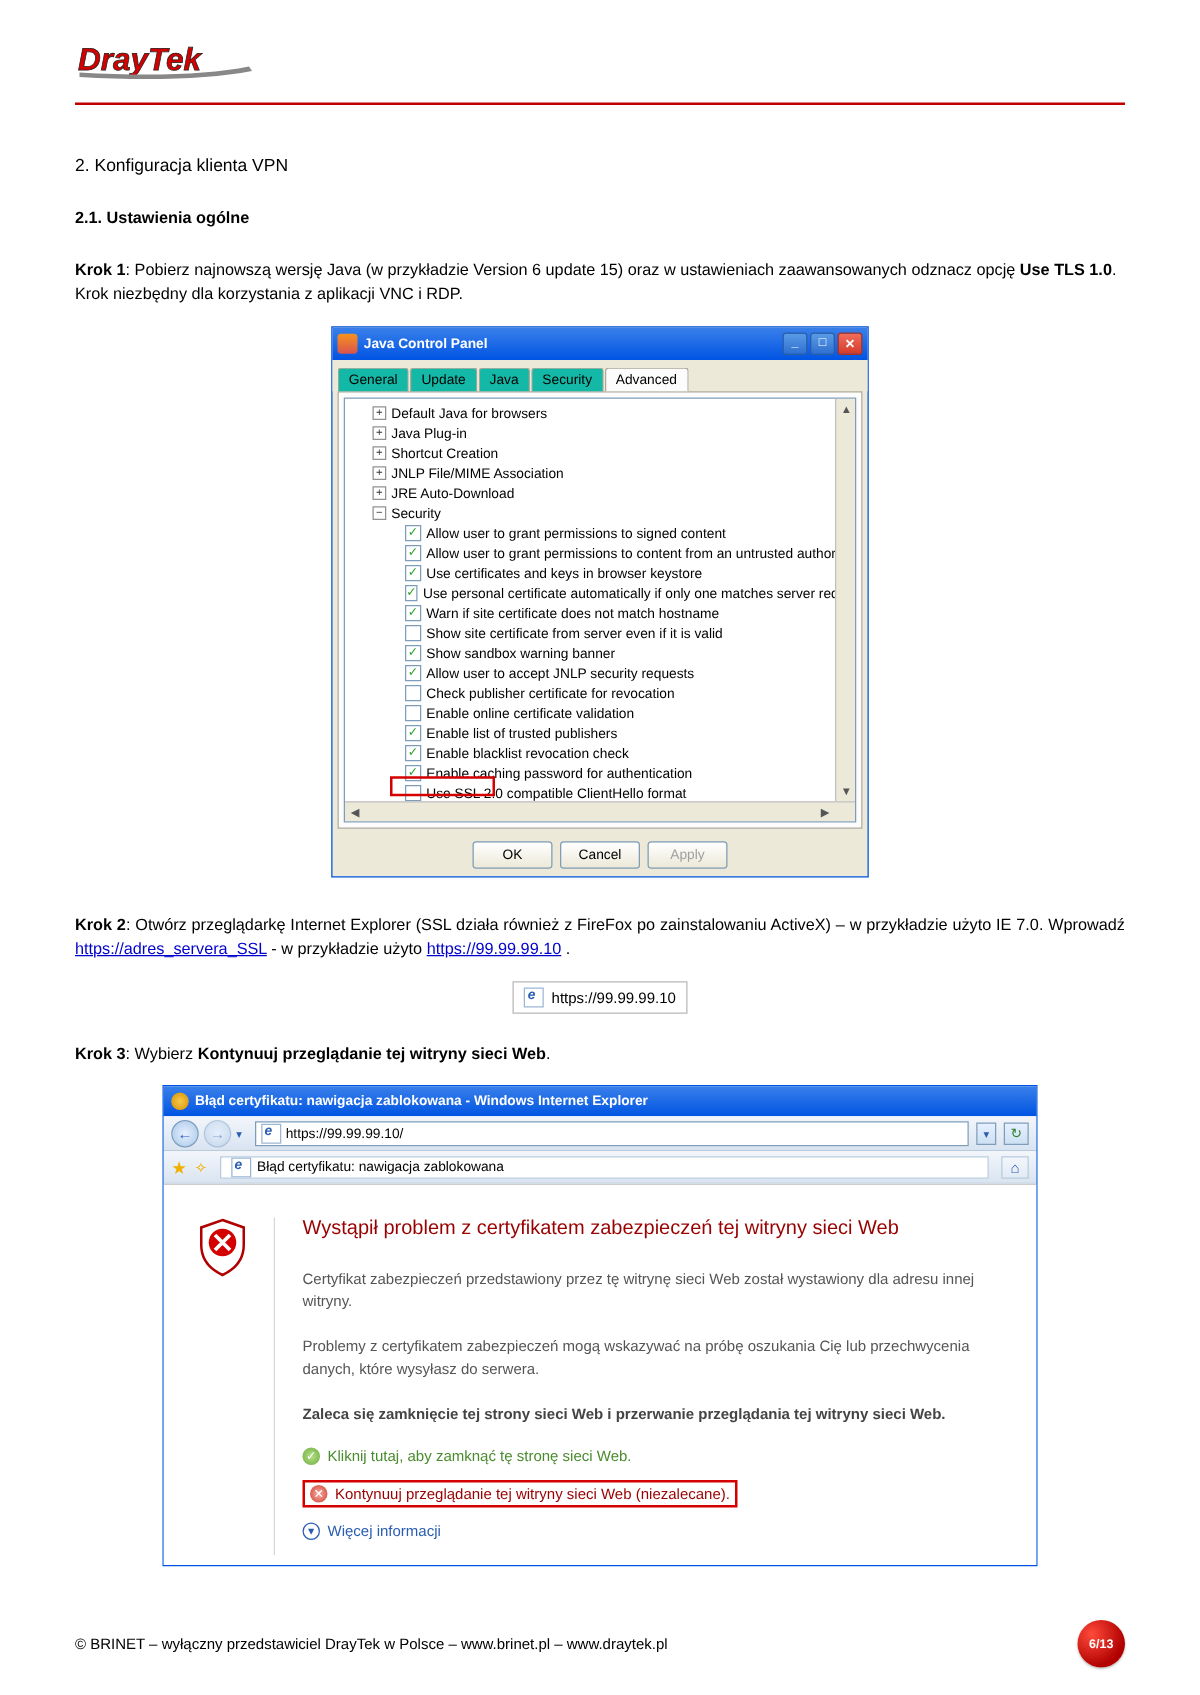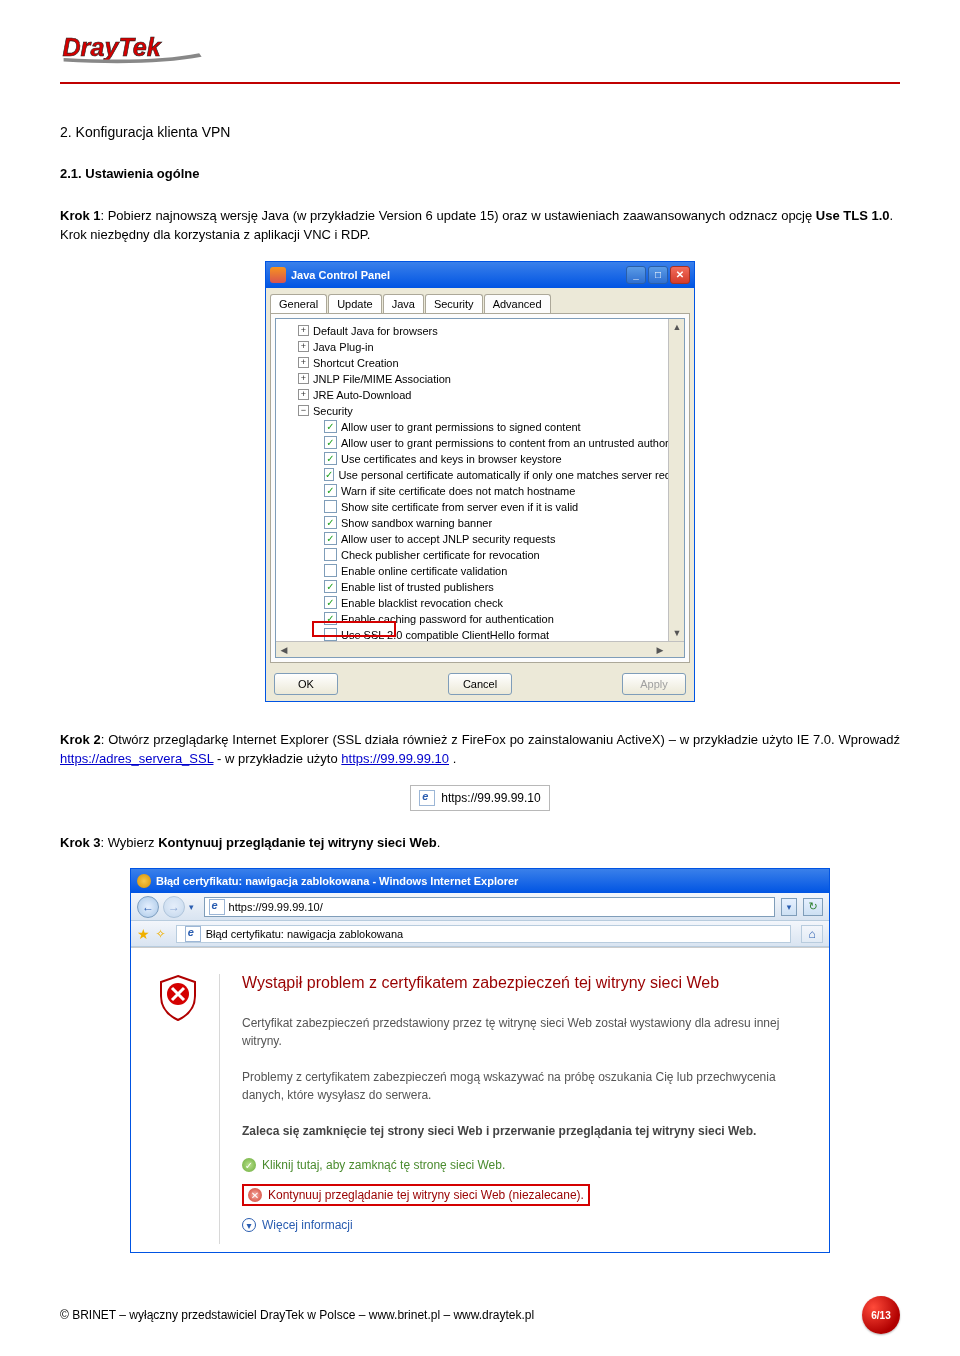--- a/index.html
+++ b/index.html
@@ -22,41 +22,41 @@
   
   .jcp-wrap { display: flex; justify-content: center; margin-bottom: 28px; }
   .jcp { width: 430px; border: 1px solid #0054e3; background: #ece9d8; font-family: Tahoma, sans-serif; font-size: 11px; color: #000; }
   .jcp-title { height: 26px; background: linear-gradient(#3a80ea,#0054e3); color: #fff; display: flex; align-items: center; padding: 0 4px; }
   .jcp-title-icon { width: 16px; height: 16px; background: linear-gradient(#f7931e,#d9534f); border-radius: 3px; margin-right: 5px; }
   .jcp-title-text { flex: 1; font-weight: bold; font-size: 11px; }
   .winbtn { width: 20px; height: 18px; margin-left: 2px; background: linear-gradient(#5a9be6,#2f6fd0); border: 1px solid #2a5fa8; border-radius: 3px; display: flex; align-items: center; justify-content: center; color: #fff; font-size: 10px; font-weight: bold; }
   .winbtn.close { background: linear-gradient(#f26d5b,#d43b2a); border-color: #a83222; }
 
   .jcp-tabs { display: flex; padding: 6px 4px 0 4px; background: #ece9d8; }
-  .jcp-tab { padding: 3px 8px; border: 1px solid #aca899; border-bottom: none; background: #ffffff; margin-right: 1px; font-size: 11px; border-top-left-radius: 3px; border-top-right-radius: 3px; }
+  .jcp-tab { padding: 3px 8px; border: 1px solid #aca899; border-bottom: none; background: #14b8a6; margin-right: 1px; font-size: 11px; border-top-left-radius: 3px; border-top-right-radius: 3px; }
   .jcp-tab.active { background: #fcfcfc; position: relative; z-index: 2; }
   .jcp-body { border: 1px solid #aca899; background: #fcfcfc; margin: 0 4px 4px 4px; padding: 4px; }
   .jcp-tree { border: 1px solid #7f9db9; background: #fff; height: 340px; overflow: hidden; position: relative; }
   .jcp-tree-inner { padding: 4px 4px 4px 6px; line-height: 16px; font-size: 11px; }
   .tree-node { display: flex; align-items: center; white-space: nowrap; }
   .expander { width: 11px; height: 11px; border: 1px solid #919191; display: inline-flex; align-items: center; justify-content: center; font-size: 9px; line-height: 9px; margin-right: 4px; color: #333; background: #fff; }
   .chk { width: 13px; height: 13px; border: 1px solid #7f9db9; background: #fff; display: inline-flex; align-items: center; justify-content: center; font-size: 10px; color: #21a121; margin-right: 4px; }
   .chk.unchecked { color: transparent; }
   .indent1 { padding-left: 16px; }
   .indent2 { padding-left: 42px; }
   .red-box { position: absolute; left: 36px; bottom: 20px; width: 84px; height: 16px; border: 2px solid #d40000; pointer-events: none; }
 
   .jcp-scroll-v { position: absolute; right: 0; top: 0; bottom: 16px; width: 16px; background: #ece9d8; border-left: 1px solid #c0c0c0; }
   .jcp-scroll-v::before { content: "▲"; position: absolute; top: 0; left: 0; width: 16px; height: 16px; font-size: 9px; display: flex; align-items: center; justify-content: center; color: #555; }
   .jcp-scroll-v::after { content: "▼"; position: absolute; bottom: 0; left: 0; width: 16px; height: 16px; font-size: 9px; display: flex; align-items: center; justify-content: center; color: #555; }
   .jcp-scroll-h { position: absolute; left: 0; right: 0; bottom: 0; height: 16px; background: #ece9d8; border-top: 1px solid #c0c0c0; }
   .jcp-scroll-h::before { content: "◀"; position: absolute; left: 0; top: 0; width: 16px; height: 16px; font-size: 9px; display: flex; align-items: center; justify-content: center; color: #555; }
   .jcp-scroll-h::after { content: "▶"; position: absolute; right: 16px; top: 0; width: 16px; height: 16px; font-size: 9px; display: flex; align-items: center; justify-content: center; color: #555; }
 
-  .jcp-buttons { display: flex; justify-content: space-between; padding: 6px 8px; gap: 6px; }
+  .jcp-buttons { display: flex; justify-content: center; padding: 6px 8px; gap: 6px; }
   .jcp-btn { min-width: 64px; height: 22px; border: 1px solid #7f9db9; background: linear-gradient(#fff,#ece9d8); border-radius: 3px; font-size: 11px; display: flex; align-items: center; justify-content: center; }
   .jcp-btn.disabled { color: #a0a0a0; }
 
   
   .urlbar-wrap { display: flex; justify-content: center; margin-bottom: 22px; }
   .urlbar { border: 1px solid #b8b8b8; background: #fff; height: 26px; display: flex; align-items: center; padding: 0 8px; gap: 6px; font-family: Tahoma, sans-serif; font-size: 12px; }
   .ie-page-icon { width: 16px; height: 16px; display: inline-block; background: #fff; border: 1px solid #9cb6d6; position: relative; }
   .ie-page-icon::after { content: "e"; position: absolute; left: 2px; top: -1px; font-size: 11px; font-weight: bold; color: #2a5db0; font-style: italic; }
 
   

